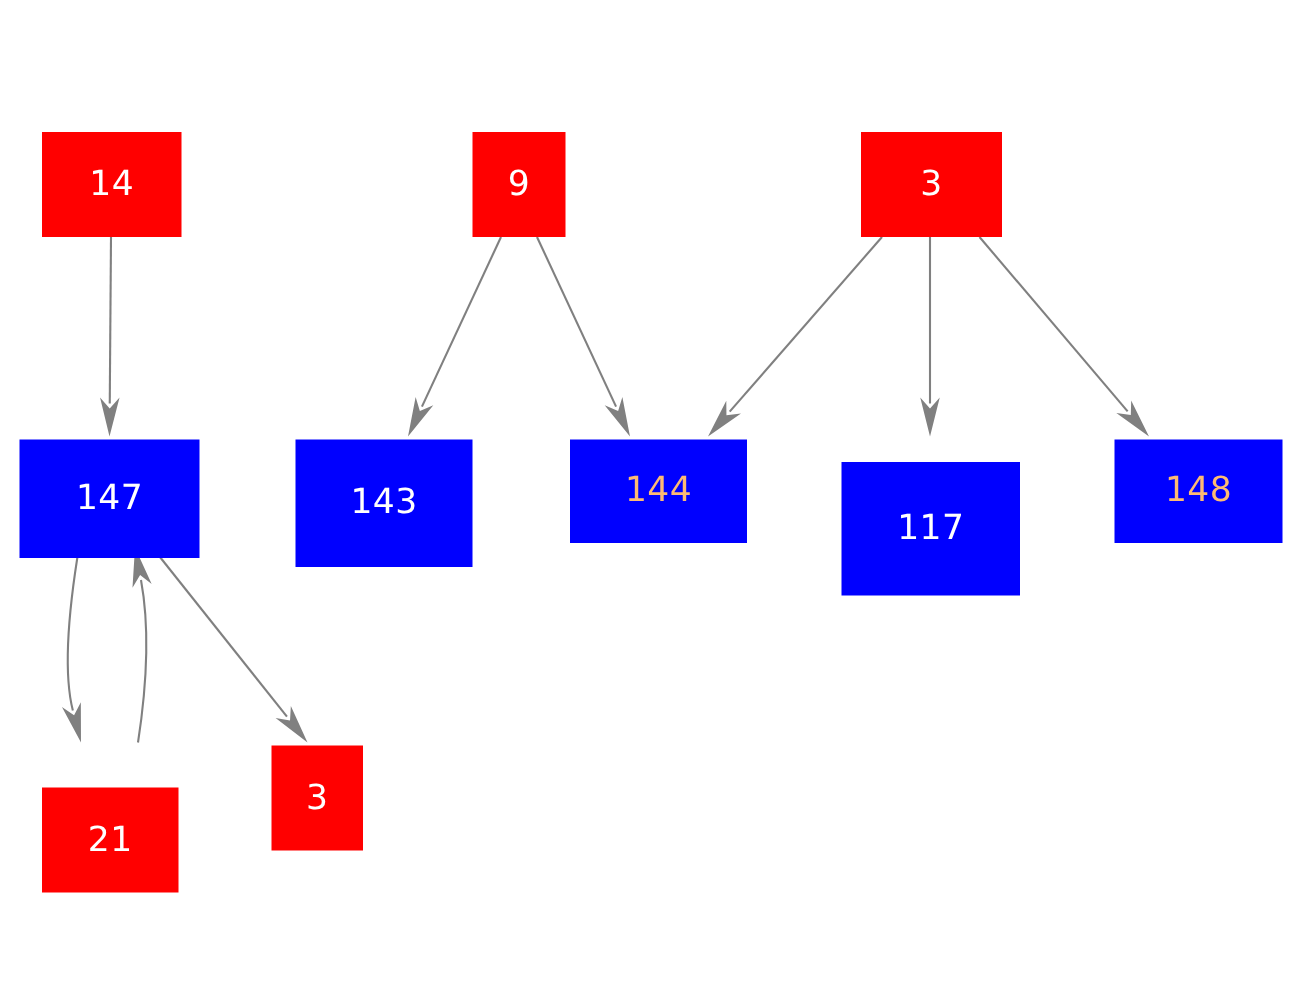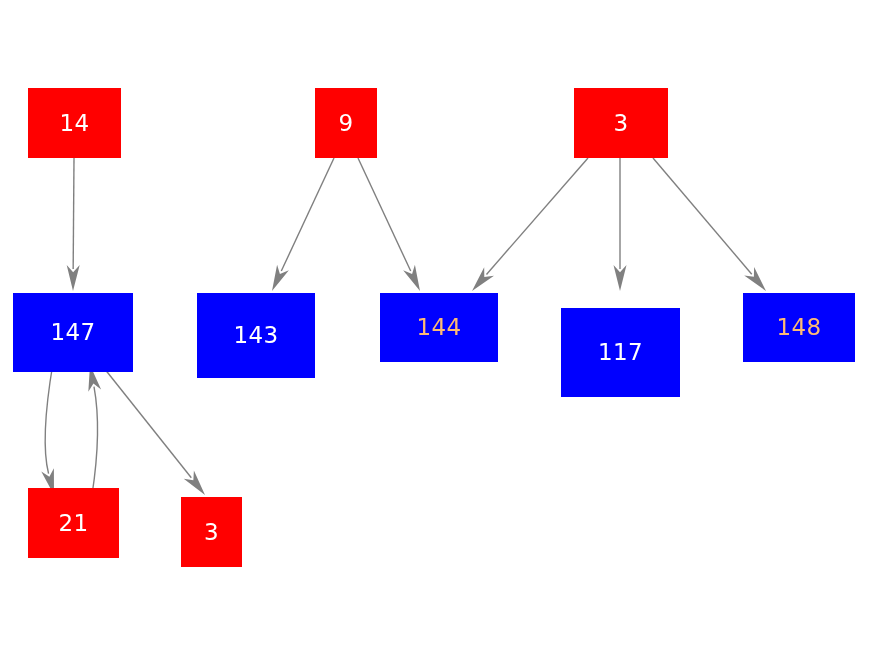--- a/index.html
+++ b/index.html
@@ -102,20 +102,20 @@
       </div>
       <div class="node node-blue" style="left: 380px; top: 293px; width: 118px; height: 69px; background: rgb(0, 0, 255); color: #fdba74;">
         <span class="node-label">144</span>
       </div>
       <div class="node node-blue" style="left: 561px; top: 293px; width: 119px; height: 89px; background: rgb(0, 0, 255); color: rgb(255, 255, 255); margin-top: 15px;">
         <span class="node-label">117</span>
       </div>
       <div class="node node-blue" style="left: 743px; top: 293px; width: 112px; height: 69px; background: rgb(0, 0, 255); color: #fdba74; text-align: center;">
         <span class="node-label">148</span>
       </div>
-      <div class="node node-red" style="left: 28px; top: 488px; width: 91px; height: 70px; background: rgb(255, 0, 0); color: rgb(255, 255, 255);">
+      <div class="node node-red" style="left: 28px; top: 525px; width: 91px; height: 70px; background: rgb(255, 0, 0); color: rgb(255, 255, 255);">
         <span class="node-label">21</span>
       </div>
       <div class="node node-red" style="left: 181px; top: 497px; width: 61px; height: 70px; background: rgb(255, 0, 0); color: rgb(255, 255, 255);">
         <span class="node-label">3</span>
       </div>
     </div>
 </div>
 
 </body></html>

